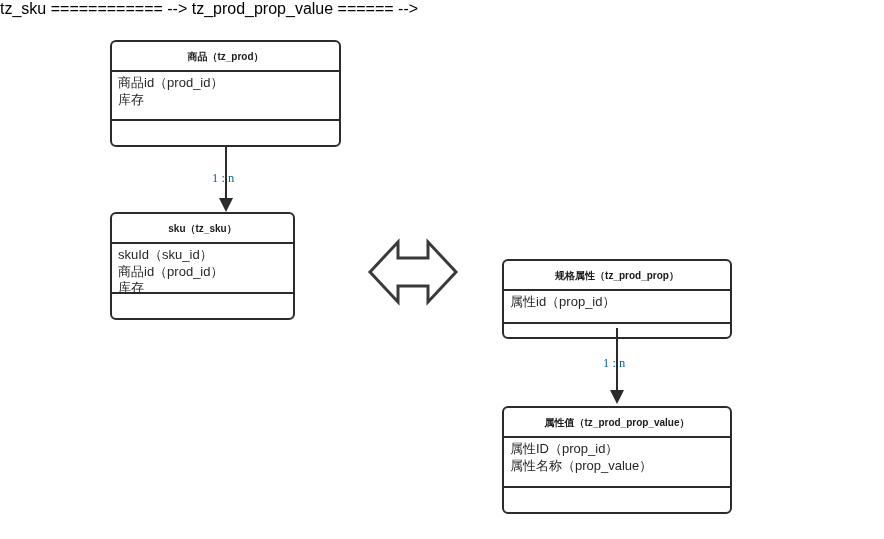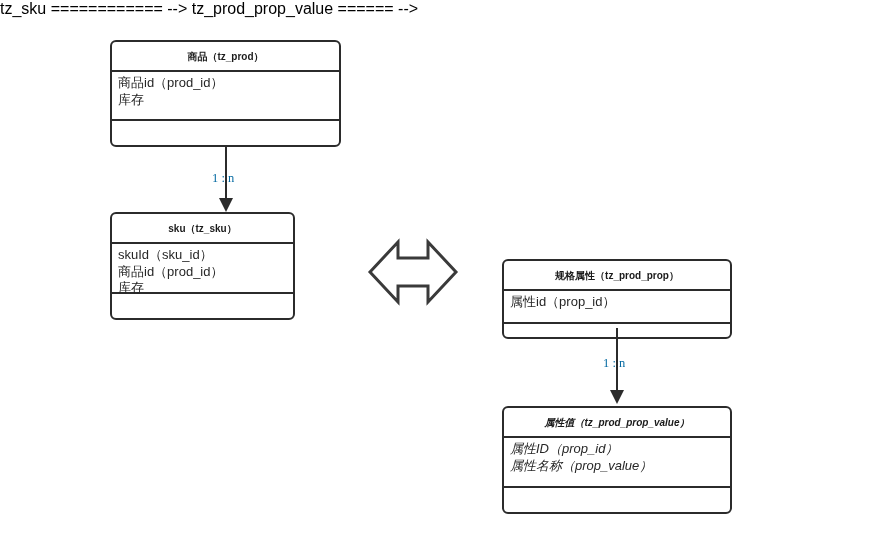--- a/index.html
+++ b/index.html
@@ -134,21 +134,21 @@
   </div>
 
    tz_prod_prop_value ====== --&gt;
   <div class="connector" style="left:580px; top:328px; width:100px; height:80px;">
     <div class="conn-line" style="left:36px; top:0px; height:64px;"></div>
     <div class="conn-head" style="left:30px; top:62px;"></div>
     <div class="conn-label" style="left:23px; top:28px;">1 : n</div>
   </div>
 
   
-  <div class="entity" style="left:502px; top:406px; width:230px; height:108px;font-style:italic;">
+  <div class="entity" style="left:502px; top:406px; width:230px; height:108px;">
     <div class="entity-header">属性值（tz_prod_prop_value）</div>
     <div class="entity-attrs" style="height:50px;">
       <div class="attr-row">属性ID（prop_id）</div>
       <div class="attr-row">属性名称（prop_value）</div>
     </div>
     <div class="entity-footer" style="height:22px;"></div>
   </div>
 
 </div>
 

